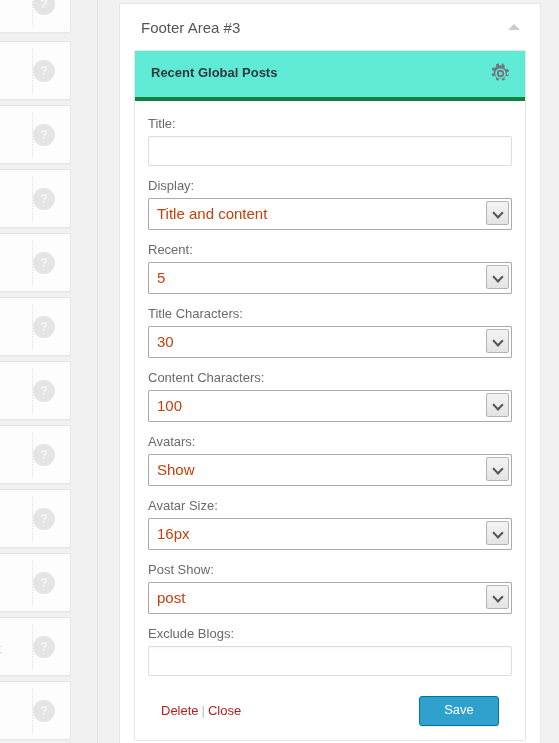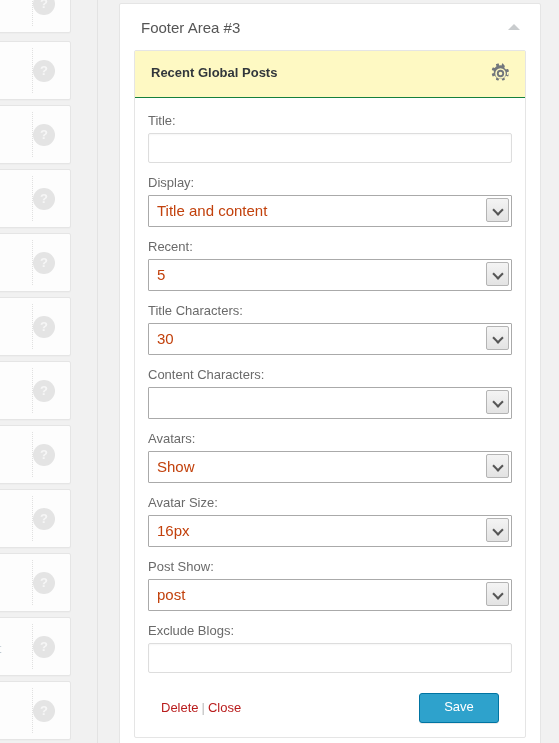--- a/index.html
+++ b/index.html
@@ -132,22 +132,22 @@
   
   .widget {
     margin: 0 14px;
     border: 1px solid #e5e5e5;
     background: #fff;
     border-radius: 2px;
   }
   .widget-top {
     position: relative;
     height: 46px;
-    background: #fef9c3;
-    border-bottom: 1px solid #15803d;
+    background: #5eead4;
+    border-bottom: 4px solid #15803d;
   }
   .widget-name {
     position: absolute;
     left: 16px;
     top: 14px;
     font-size: 13px;
     font-weight: bold;
     color: #32373c;
   }
   .gear-icon {
@@ -396,20 +396,21 @@
               <div class="select-wrap">
                 <div class="select-box"></div>
                 <div class="select-value">30</div>
                 <div class="select-arrow"></div>
               </div>
             </div>
             <div class="field">
               <label class="field-label">Content Characters:</label>
               <div class="select-wrap">
                 <div class="select-box"></div>
+                <div class="select-value">100</div>
                 <div class="select-arrow"></div>
               </div>
             </div>
             <div class="field">
               <label class="field-label">Avatars:</label>
               <div class="select-wrap">
                 <div class="select-box"></div>
                 <div class="select-value">Show</div>
                 <div class="select-arrow"></div>
               </div>

